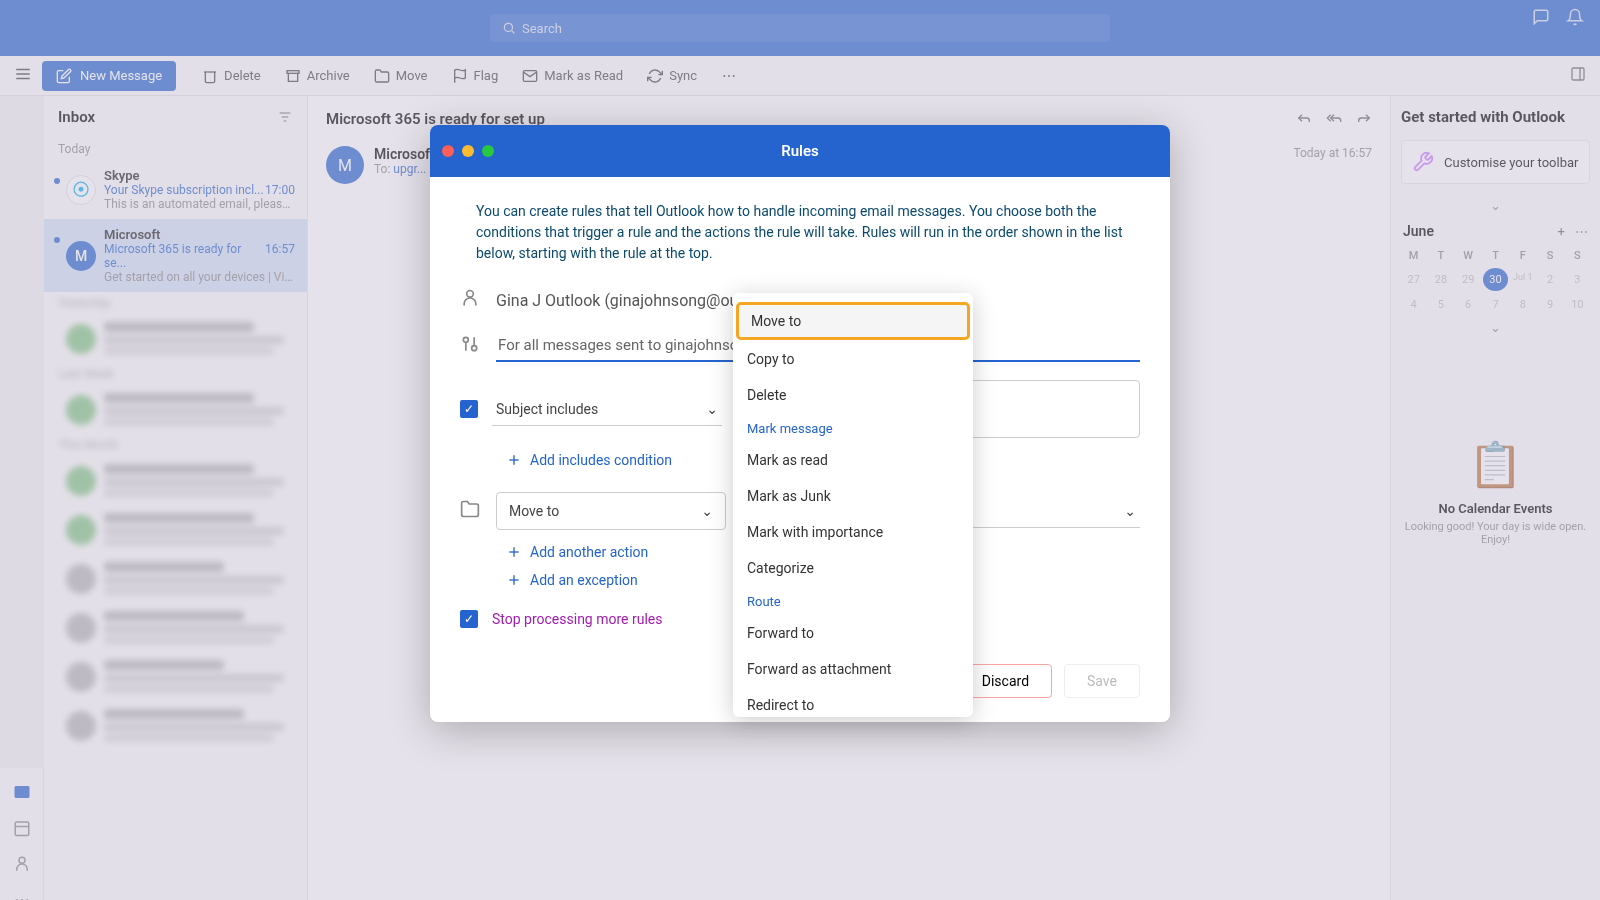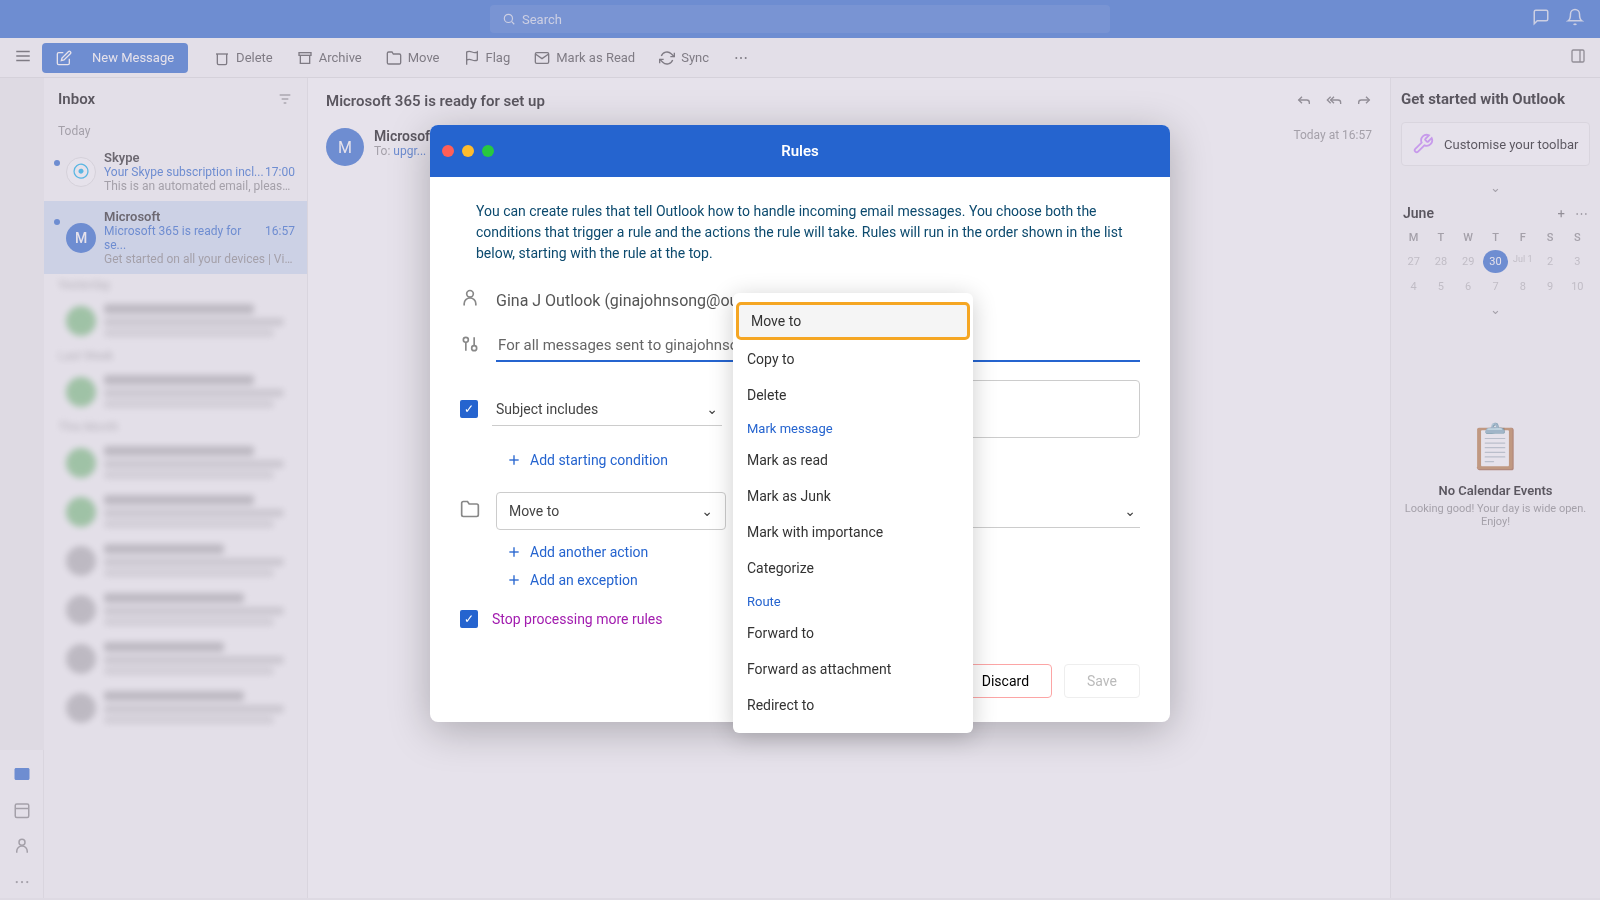--- a/index.html
+++ b/index.html
@@ -1,28 +1,28 @@
 <!DOCTYPE html>
 <html><head>
 <meta charset="utf-8">
 <style>
   * { box-sizing: border-box; margin: 0; padding: 0; font-family: -apple-system, BlinkMacSystemFont, "Segoe UI", Roboto, sans-serif; }
   body { width: 1600px; height: 900px; overflow: hidden; background: #f0f0f0; position: relative; }
   
   
-  .title-bar { height: 38px; background: #2564cf; display: flex; align-items: center; padding: 0 16px; }
+  .title-bar { height: 56px; background: #2564cf; display: flex; align-items: center; padding: 0 16px; }
   .search-box { margin: 0 auto; width: 620px; height: 28px; background: #3a72d4; border-radius: 4px; display: flex; align-items: center; padding: 0 12px; color: #d0dcf0; font-size: 13px; gap: 6px; }
   .search-icon-svg { width: 14px; height: 14px; }
   .title-right { position: absolute; right: 16px; top: 8px; display: flex; gap: 16px; color: #d0dcf0; }
   .title-right svg { width: 18px; height: 18px; }
   
   
   .toolbar { height: 40px; background: #fafafa; border-bottom: 1px solid #e0e0e0; display: flex; align-items: center; padding: 0 8px; gap: 4px; }
   .menu-btn { padding: 6px; cursor: pointer; }
-  .new-msg { background: #2564cf; color: #fff; padding: 7px 14px; border-radius: 4px; font-size: 13px; display: flex; align-items: center; gap: 20px; margin-right: 12px; }
+  .new-msg { background: #2564cf; color: #fff; padding: 7px 14px; border-radius: 4px; font-size: 13px; display: flex; align-items: center; gap: 8px; margin-right: 12px; }
   .tool-item { display: flex; align-items: center; gap: 6px; padding: 6px 10px; font-size: 13px; color: #444; cursor: pointer; }
   .tool-item svg { width: 16px; height: 16px; }
   .toolbar-right { margin-left: auto; padding: 6px; }
   
   
   .main { display: flex; height: calc(100% - 80px); position: relative; }
   
   
   .left-rail { width: 44px; background: #fafafa; border-right: 1px solid #e8e8e8; display: flex; flex-direction: column; align-items: center; padding-top: 8px; gap: 4px; position: absolute; bottom: 0; left: 0; }
   .rail-item { width: 32px; height: 32px; display: flex; align-items: center; justify-content: center; color: #2564cf; }
@@ -484,21 +484,21 @@
               <line x1="6" y1="6" x2="18" y2="18"></line>
             </svg>
         </div>
       </div>
     </div>
     <div class="add-link">
         <svg class="plus" viewBox="0 0 24 24" fill="none" stroke="currentColor" stroke-width="2">
           <line x1="12" y1="5" x2="12" y2="19"></line>
           <line x1="5" y1="12" x2="19" y2="12"></line>
         </svg>
-        <span>Add starting condition</span>
+        <span>Add includes condition</span>
       </div>
 
     <div class="cond-row" style="margin-top:18px;margin-bottom:8px">
       <div class="row-icon"><svg viewBox="0 0 24 24" fill="none" stroke="currentColor" stroke-width="2">
             <path d="M22 19a2 2 0 0 1-2 2H4a2 2 0 0 1-2-2V5a2 2 0 0 1 2-2h5l2 3h9a2 2 0 0 1 2 2z"></path>
           </svg></div>
       <div class="select-box bordered" style="width:230px">
         <span>Move to</span>
         <span class="chev">⌄</span>
       </div>
@@ -538,14 +538,14 @@
   <div class="dd-item">Copy to</div>
   <div class="dd-item">Delete</div>
   <div class="dd-section">Mark message</div>
   <div class="dd-item">Mark as read</div>
   <div class="dd-item">Mark as Junk</div>
   <div class="dd-item">Mark with importance</div>
   <div class="dd-item">Categorize</div>
   <div class="dd-section">Route</div>
   <div class="dd-item">Forward to</div>
   <div class="dd-item">Forward as attachment</div>
-  <div class="dd-item" style="padding-bottom:20px">Redirect to</div>
+  <div class="dd-item" style="padding-bottom:4px">Redirect to</div>
 </div>
 
 </body></html>

